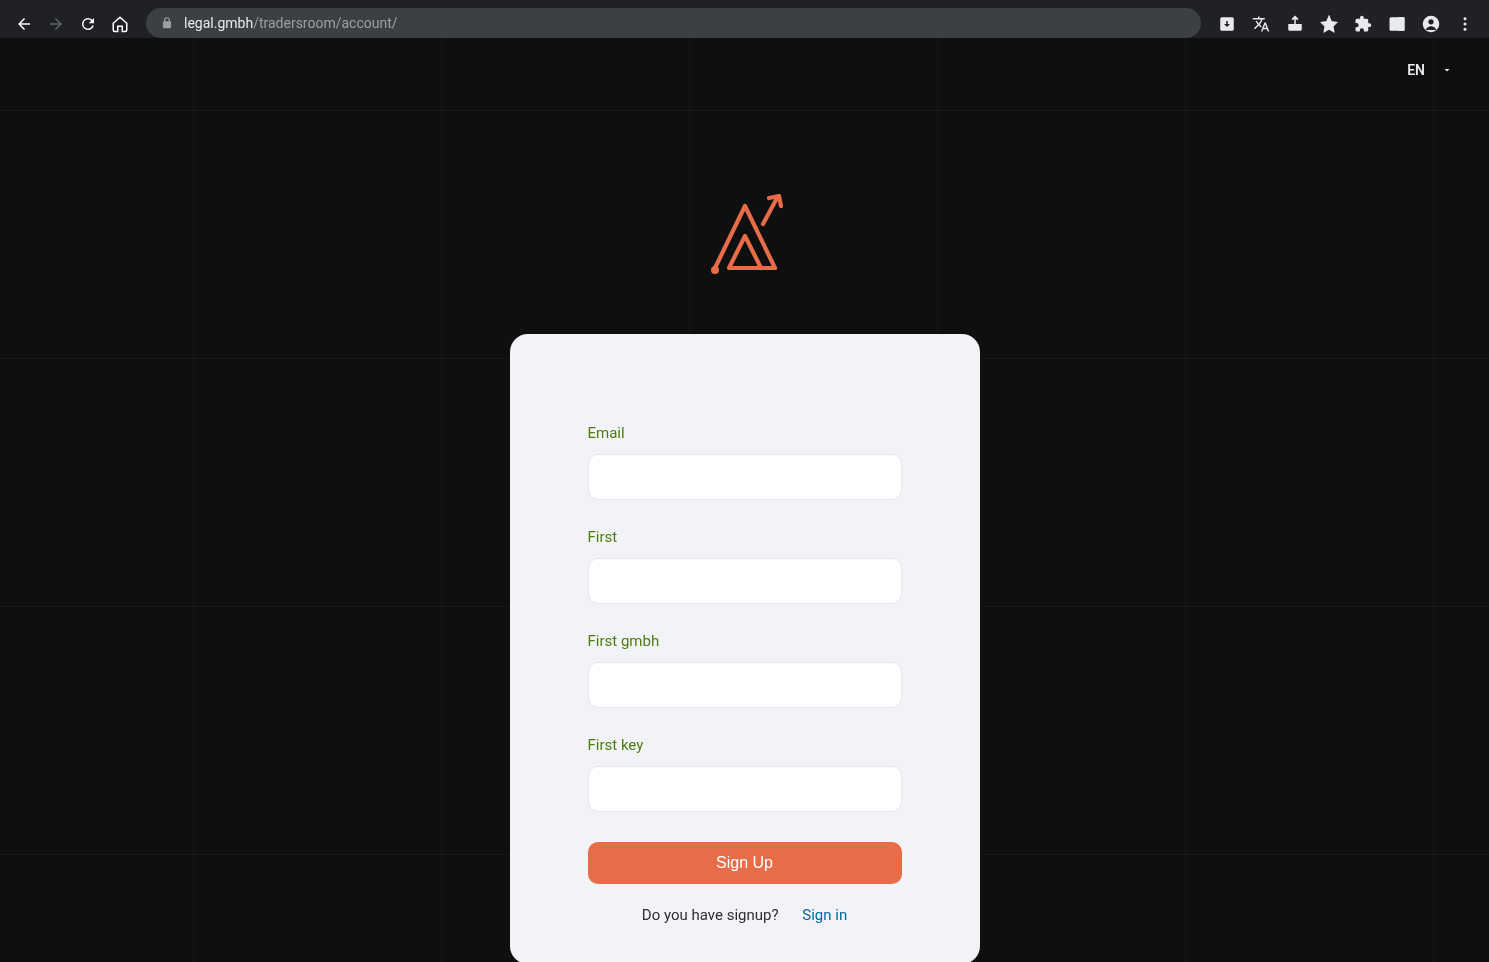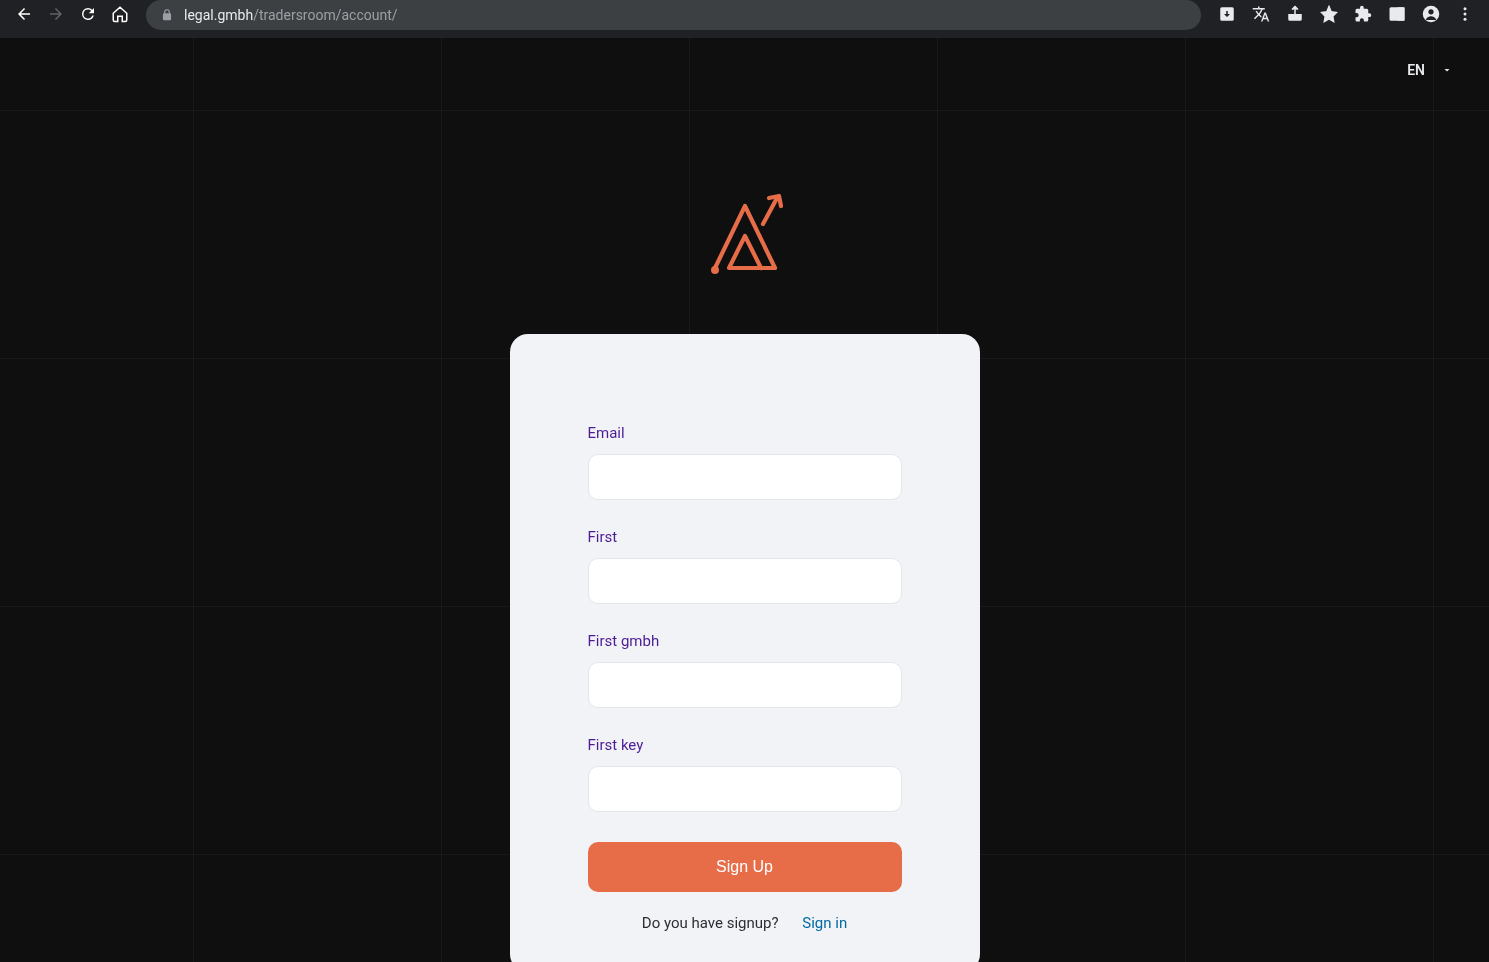--- a/index.html
+++ b/index.html
@@ -9,21 +9,21 @@
       width: 1489px;
       height: 962px;
       overflow: hidden;
     }
 
     
     .browser-chrome {
       height: 38px;
       background: #202124;
       display: flex;
-      align-items: flex-start;
+      align-items: flex-end;
       padding: 0 10px;
       gap: 4px;
     }
     .nav-btn {
       width: 28px; height: 28px; display: flex; align-items: center; justify-content: center;
       color: #9aa0a6; border-radius: 50%; cursor: pointer;
     }
     .nav-btn.enabled { color: #fff; }
     .url-bar {
       flex: 1;
@@ -89,38 +89,38 @@
 
     .card {
       width: 470px;
       background: #f2f3f7;
       border-radius: 18px;
       padding: 90px 78px 40px 78px;
     }
     .field { margin-bottom: 28px; }
     .field label {
       display: block;
-      color: #4c1d95;
+      color: #4d7c0f;
       font-size: 15px;
       margin-bottom: 12px;
     }
     .field input {
       width: 100%;
       height: 46px;
       border: 1px solid #e4e6eb;
       border-radius: 10px;
       background: #fff;
       padding: 0 14px;
       font-size: 15px;
       color: #2d2d34;
       outline: none;
     }
     .signup-btn {
       width: 100%;
-      height: 50px;
+      height: 42px;
       background: #e76c48;
       border: none;
       border-radius: 10px;
       color: #fff;
       font-size: 16px;
       font-weight: 500;
       cursor: pointer;
       margin-top: 2px;
     }
     .bottom-text {

